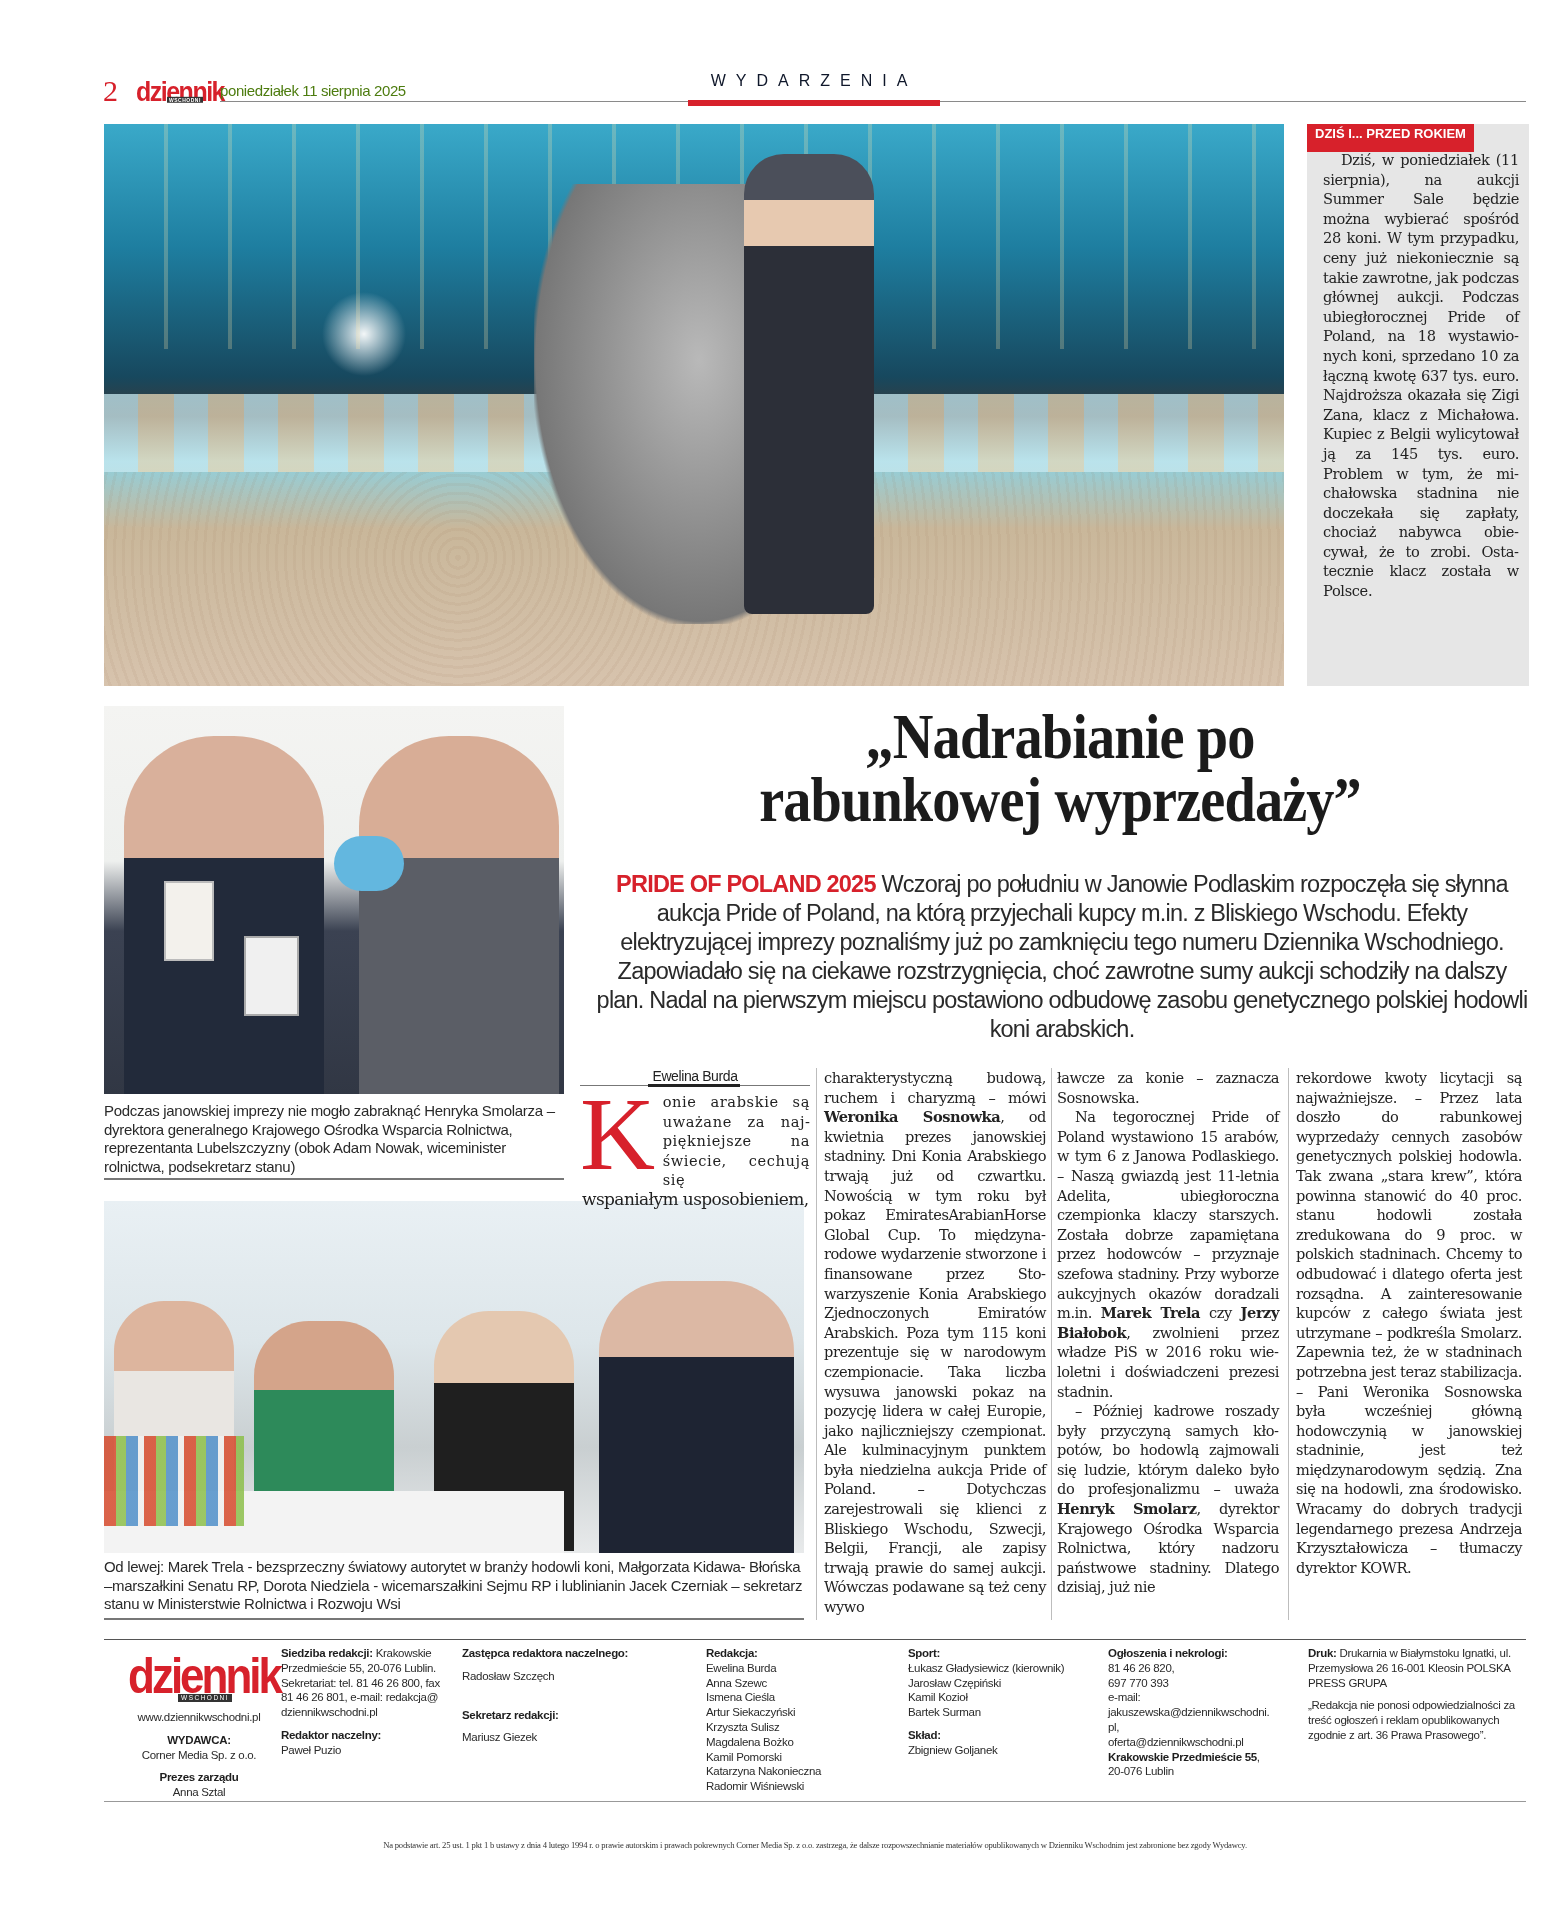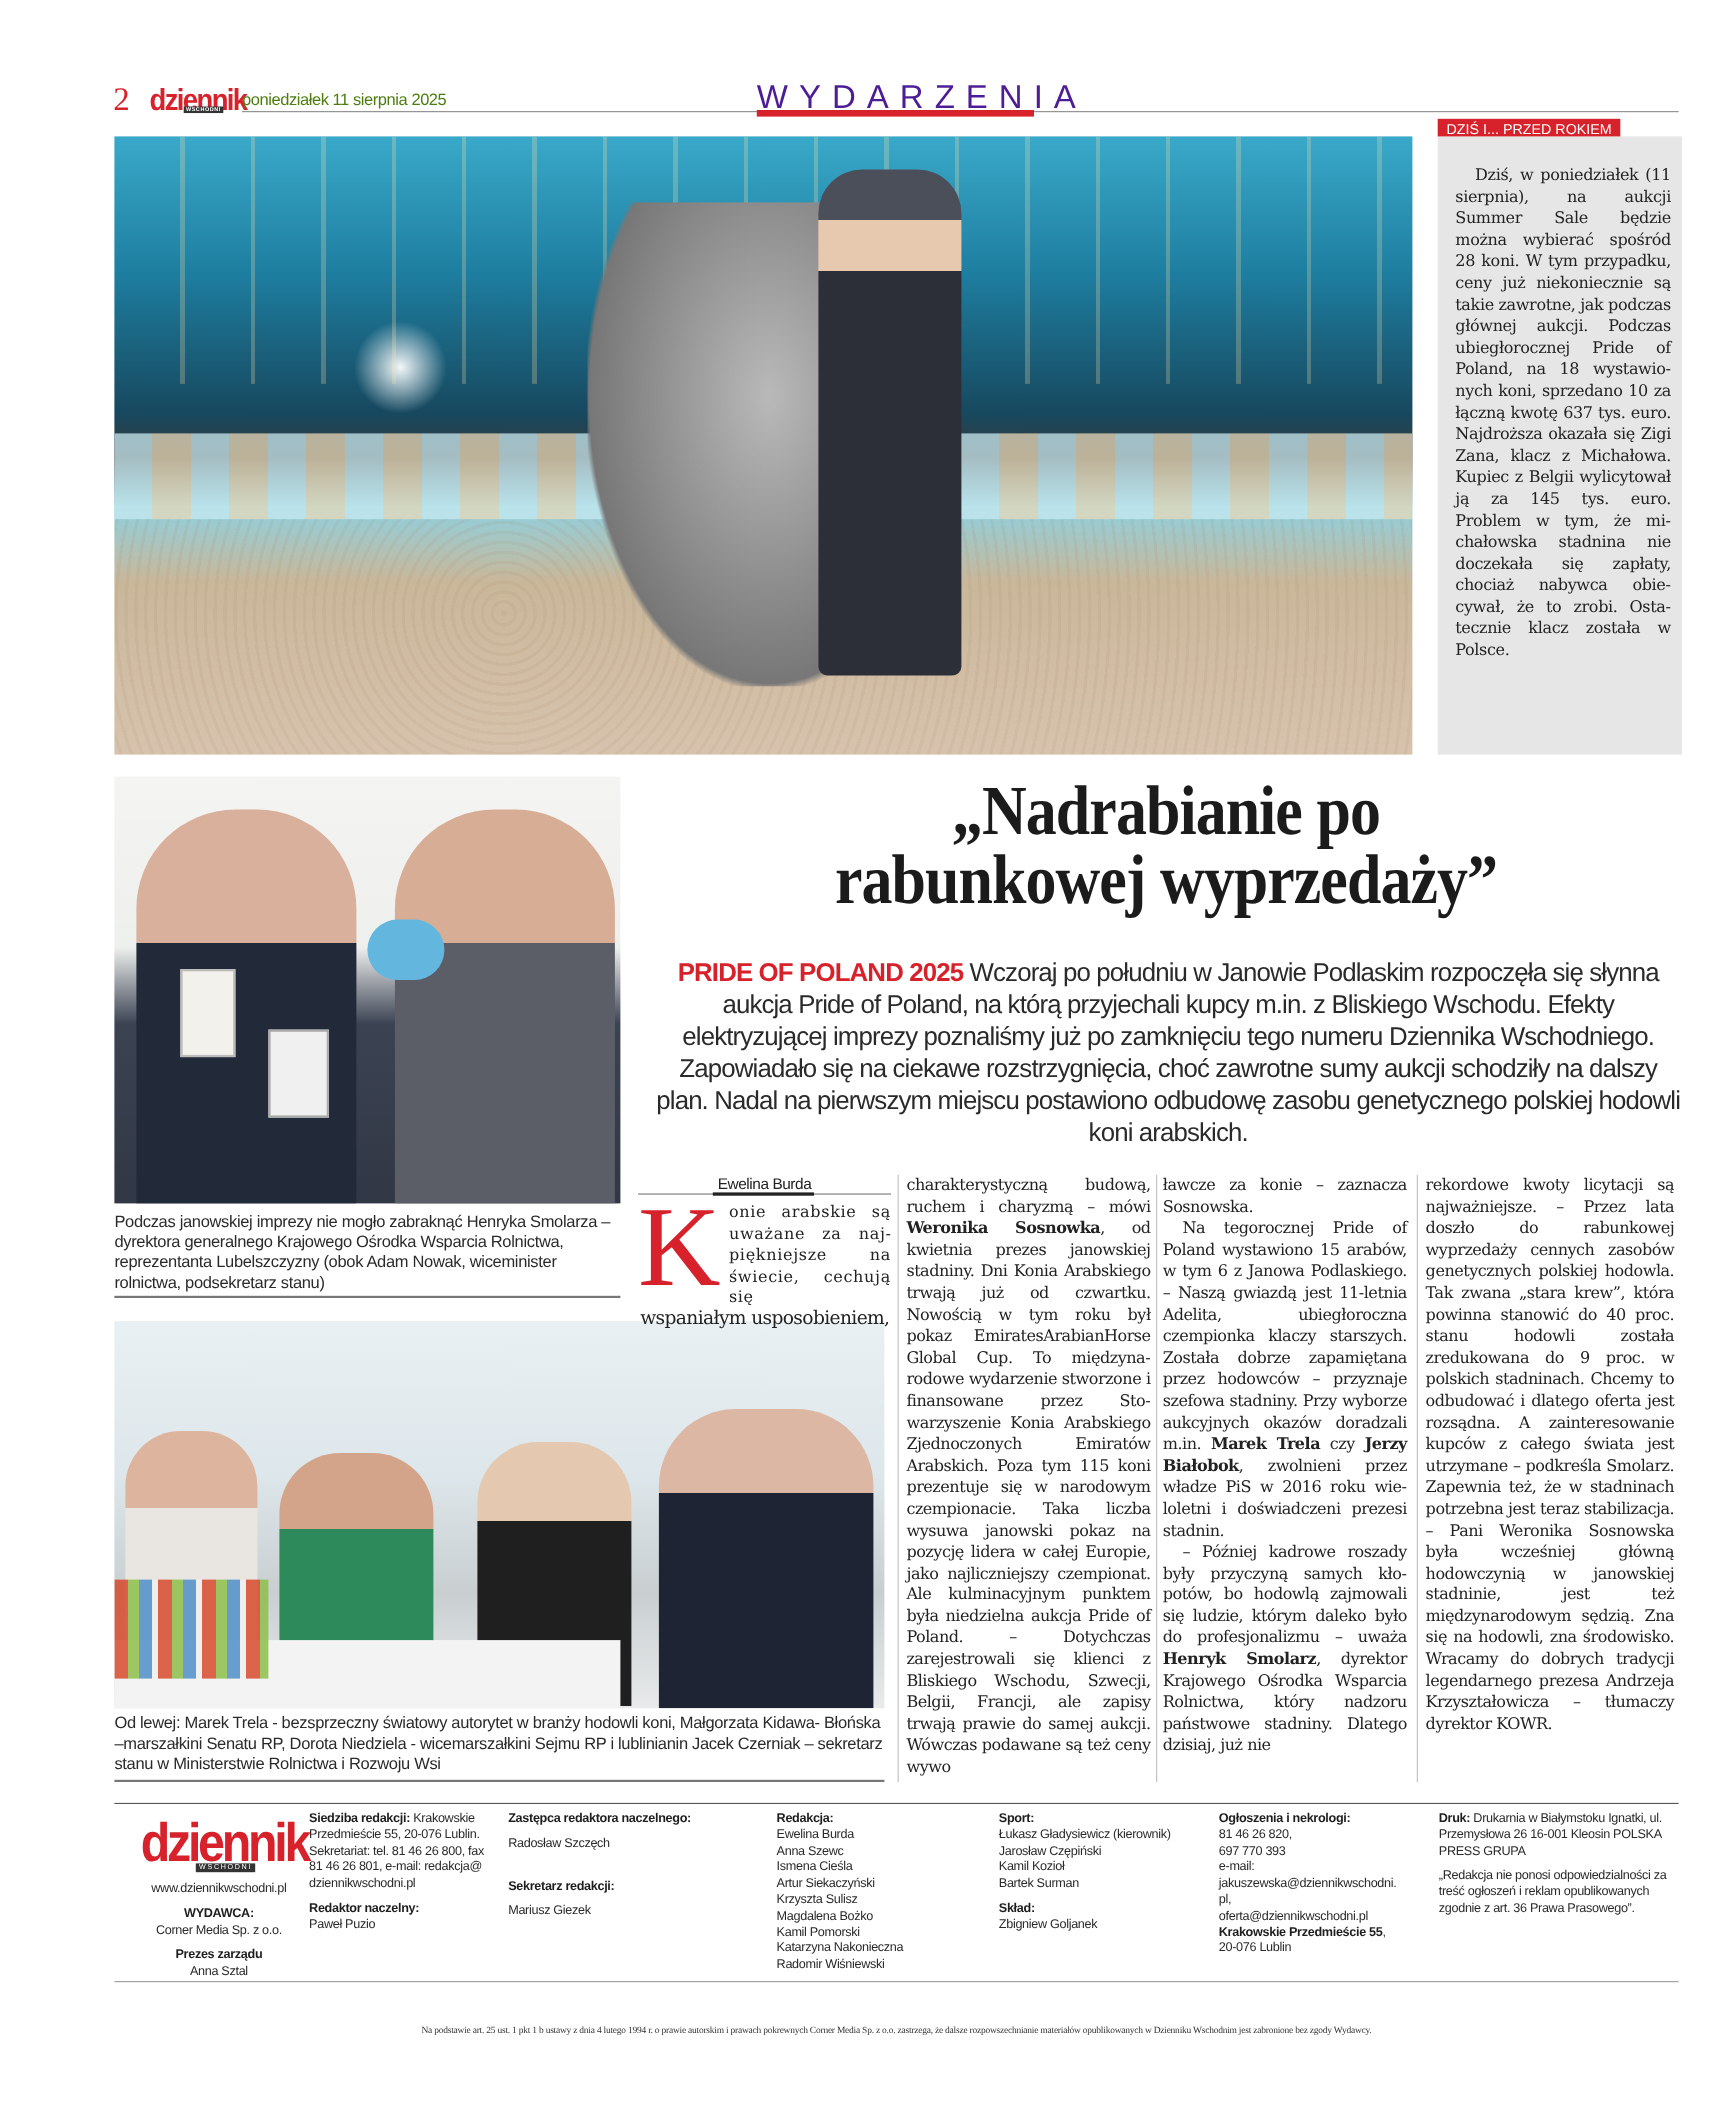--- a/index.html
+++ b/index.html
@@ -7,21 +7,21 @@
   body { position: relative; font-family: "DejaVu Serif", serif; color: #1e1e1e; }
 
   .abs { position: absolute; }
 
   
   .hdr-page { left: 103px; top: 76px; font-family: "Liberation Serif", serif; font-size: 30px; color: #d7212b; line-height: 30px; }
   .hdr-logo { left: 136px; top: 78px; font-family: "Liberation Sans", sans-serif; font-weight: bold; font-size: 25px; color: #d7212b; letter-spacing: -1.5px; line-height: 26px; transform: scaleY(1.1); }
   .hdr-logo small { position: absolute; left: 31px; top: 18px; font-size: 5px; letter-spacing: 0.5px; color: #fff; background: #333; padding: 0 2px; line-height: 6px; transform: scaleY(0.9); }
   .hdr-date { left: 220px; top: 82px; font-family: "Liberation Sans", sans-serif; font-size: 15px; color: #4d7c0f; letter-spacing: -0.4px; }
   .hdr-line { left: 220px; top: 101px; width: 1306px; height: 1px; background: #8a8a8a; }
-  .hdr-section { left: 688px; top: 72px; width: 252px; font-family: "Liberation Sans", sans-serif; font-size: 30px; letter-spacing: 10px; color: #4c1d95; font-weight: normal; }
+  .hdr-section { left: 688px; top: 72px; width: 252px; text-align: center; font-family: "Liberation Sans", sans-serif; font-size: 16px; letter-spacing: 10px; color: #0f172a; font-weight: normal; }
   .hdr-section-bar { left: 688px; top: 100px; width: 252px; height: 6px; background: #d7212b; }
 
   
   .photo { overflow: hidden; }
   .photo-hero {
     left: 104px; top: 124px; width: 1180px; height: 562px;
     background:
       radial-gradient(ellipse 60px 60px at 260px 210px, rgba(255,255,255,0.95), rgba(255,255,255,0) 70%),
       linear-gradient(180deg, #3aa9c9 0%, #1e7ea0 22%, #17485e 45%, #3a3a3a 52%, #8fd0de 60%, #c9b79a 72%, #d7c3ad 100%);
   }
@@ -52,22 +52,22 @@
   }
   .gala-p1 { left: 10px; top: 100px; width: 120px; height: 200px; background: linear-gradient(180deg, #ddb59e 0 35%, #e9e6e2 35%); border-radius: 50px 50px 0 0; }
   .gala-p2 { left: 150px; top: 120px; width: 140px; height: 230px; background: linear-gradient(180deg, #d4a48a 0 30%, #2d8a5a 30%); border-radius: 55px 55px 0 0; }
   .gala-p3 { left: 330px; top: 110px; width: 140px; height: 240px; background: linear-gradient(180deg, #e4c8b0 0 30%, #1f1f1f 30%); border-radius: 55px 55px 0 0; }
   .gala-p4 { left: 495px; top: 80px; width: 195px; height: 272px; background: linear-gradient(180deg, #dcb8a4 0 28%, #1e2433 28%); border-radius: 70px 70px 0 0; }
   .gala-table { left: 0; top: 290px; width: 460px; height: 62px; background: #f3f3f3; }
   .gala-bottles { left: 0; top: 235px; width: 140px; height: 90px; background: repeating-linear-gradient(90deg, #d64a2c 0 12px, #8cbf4a 12px 22px, #4f8fc9 22px 34px, #f0f0f0 34px 40px); opacity: 0.85; }
 
   
   .side-box { left: 1307px; top: 124px; width: 222px; height: 562px; background: #e6e6e6; }
-  .side-tag { left: 1307px; top: 108px; height: 16px; padding: 0 8px; background: #d7212b; color: #fff;
-    font-family: "Liberation Sans", sans-serif; font-weight: normal; font-size: 13px; line-height: 20px; letter-spacing: 0; }
+  .side-tag { left: 1307px; top: 124px; height: 28px; padding: 0 8px; background: #d7212b; color: #fff;
+    font-family: "Liberation Sans", sans-serif; font-weight: bold; font-size: 13px; line-height: 20px; letter-spacing: 0; }
   .side-text { left: 1323px; top: 150px; width: 196px; font-family: "DejaVu Serif", serif; font-size: 14.6px; line-height: 19.6px; text-align: justify; color: #222; letter-spacing: -0.35px; text-indent: 18px; hyphens: manual; }
 
   
   .headline { left: 580px; top: 705px; width: 960px; text-align: center; font-family: "Liberation Serif", serif; font-weight: bold;
     font-size: 64px; line-height: 63px; color: #1b1b1b; letter-spacing: -1px; transform: scaleX(0.88); transform-origin: 50% 0; }
   .lead { left: 592px; top: 870px; width: 940px; text-align: center; font-family: "Liberation Sans", sans-serif; font-size: 23.5px; line-height: 29px; color: #2a2a2a; letter-spacing: -0.8px; }
   .lead .kicker { color: #d7212b; font-weight: bold; }
 
   
   .caption { font-family: "Liberation Sans", sans-serif; font-size: 15px; line-height: 18.5px; color: #2a2a2a; letter-spacing: -0.3px; }

